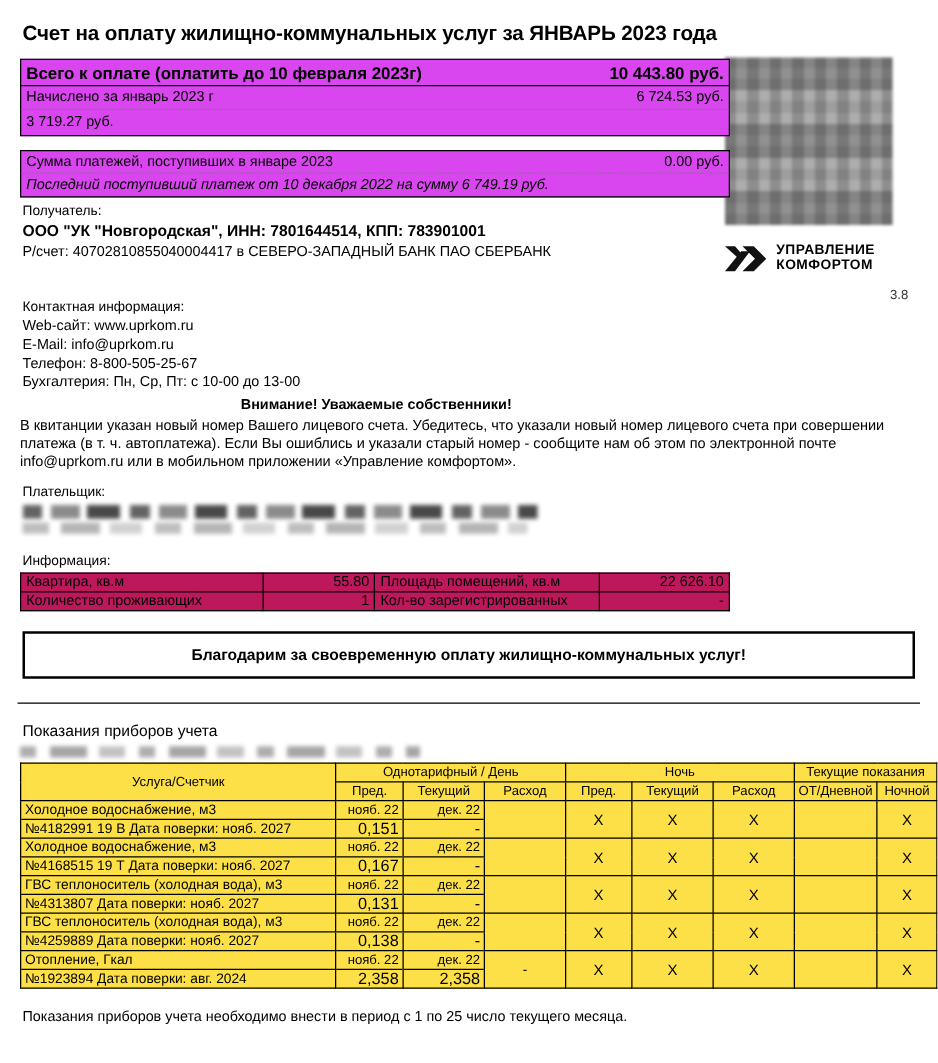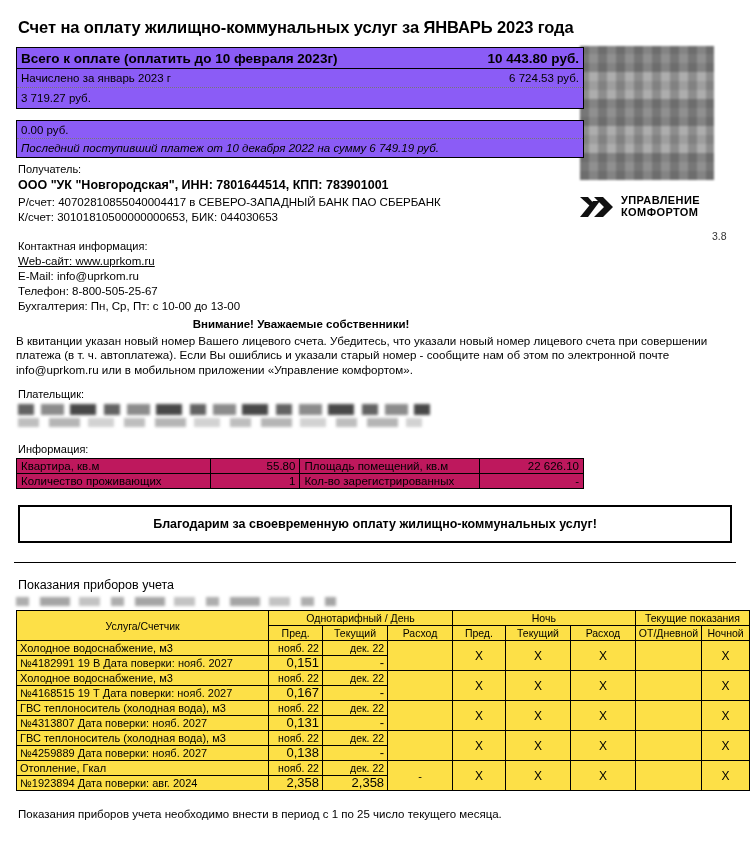--- a/index.html
+++ b/index.html
@@ -73,21 +73,21 @@
     top: 230px;
     font-size: 10.5px;
     color: #333;
   }
 
   
   .hardbox {
     position: absolute;
     border: 1.6px solid #000;
     box-sizing: border-box;
-    background: #8b5cf6;
+    background: #d946ef;
   }
   .row {
     display: flex;
     align-items: center;
     box-sizing: border-box;
     padding: 0 4px;
     font-size: 11.5px;
     white-space: nowrap;
   }
   .row .lbl { flex: 1 1 auto; overflow: hidden; }
@@ -273,34 +273,34 @@
       <span class="lbl">Начислено за январь 2023 г</span>
       <span class="val">6 724.53 руб.</span>
     </div>
     <div class="row" style="height:19px;">
       <span class="val">3 719.27 руб.</span>
     </div>
   </div>
 
   <div class="hardbox" style="left:16px; top:120px; width:568px; height:38px; border-width:1.2px;">
     <div class="row dotted-bottom" style="height:18px;">
+      <span class="lbl">Сумма платежей, поступивших в январе 2023</span>
       <span class="val">0.00 руб.</span>
     </div>
     <div class="row" style="height:18px; font-style:italic;">
       <span class="lbl">Последний поступивший платеж от 10 декабря 2022 на сумму 6 749.19 руб.</span>
     </div>
   </div>
 
   <div class="plain" style="left:18px; top:163px; font-size:11px;">Получатель:</div>
   <div class="plain bold" style="left:18px; top:178px;">ООО "УК "Новгородская", ИНН: 7801644514, КПП: 783901001</div>
   <div class="plain" style="left:18px; top:196px;">Р/счет: 40702810855040004417 в СЕВЕРО-ЗАПАДНЫЙ БАНК ПАО СБЕРБАНК</div>
-  <div class="plain" style="left:18px; top:211px;">К/счет: 30101810500000000653, БИК: 044030653</div>
 
   <div class="plain" style="left:18px; top:240px; font-size:11px;">Контактная информация:</div>
-  <div class="plain" style="left:18px; top:255px;text-decoration:underline;">Web-сайт: www.uprkom.ru</div>
+  <div class="plain" style="left:18px; top:255px;">Web-сайт: www.uprkom.ru</div>
   <div class="plain" style="left:18px; top:270px;">E-Mail: info@uprkom.ru</div>
   <div class="plain" style="left:18px; top:285px;">Телефон: 8-800-505-25-67</div>
   <div class="plain" style="left:18px; top:300px;">Бухгалтерия: Пн, Ср, Пт: с 10-00 до 13-00</div>
 
   <div class="notice-head">Внимание! Уважаемые собственники!</div>
   <div class="notice-body">В квитанции указан новый номер Вашего лицевого счета. Убедитесь, что указали новый номер лицевого счета при совершении платежа (в т. ч. автоплатежа). Если Вы ошиблись и указали старый номер - сообщите нам об этом по электронной почте info@uprkom.ru или в мобильном приложении «Управление комфортом».</div>
 
   <div class="plain" style="left:18px; top:388px; font-size:11px;">Плательщик:</div>
   <div class="redact" style="left:18px; top:404px; width:412px; height:11px;"></div>
   <div class="redact l2" style="left:18px; top:418px; width:404px; height:9px;"></div>

